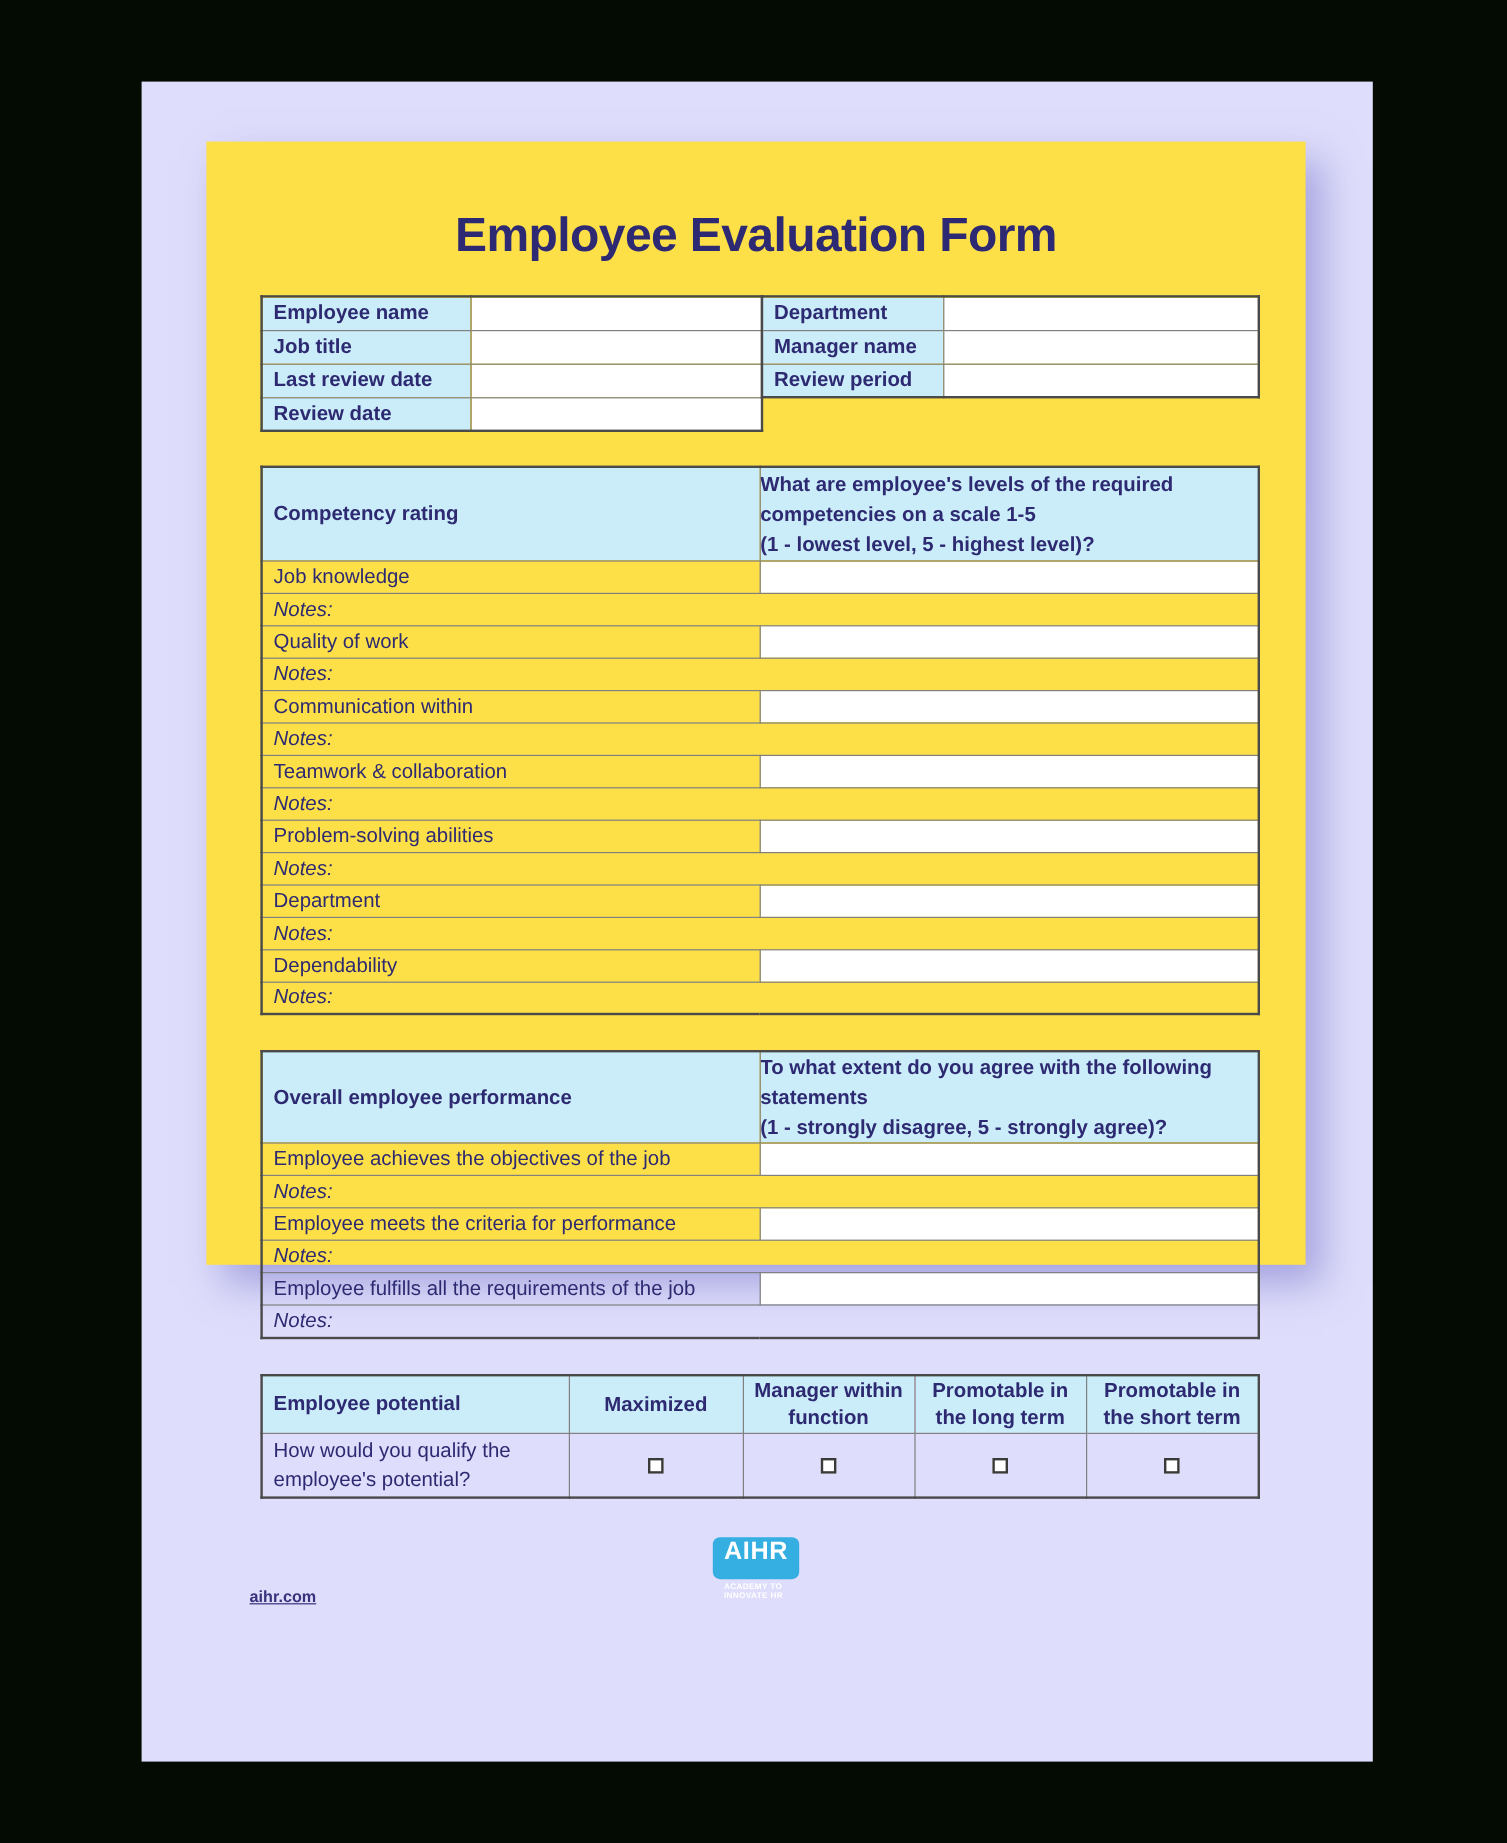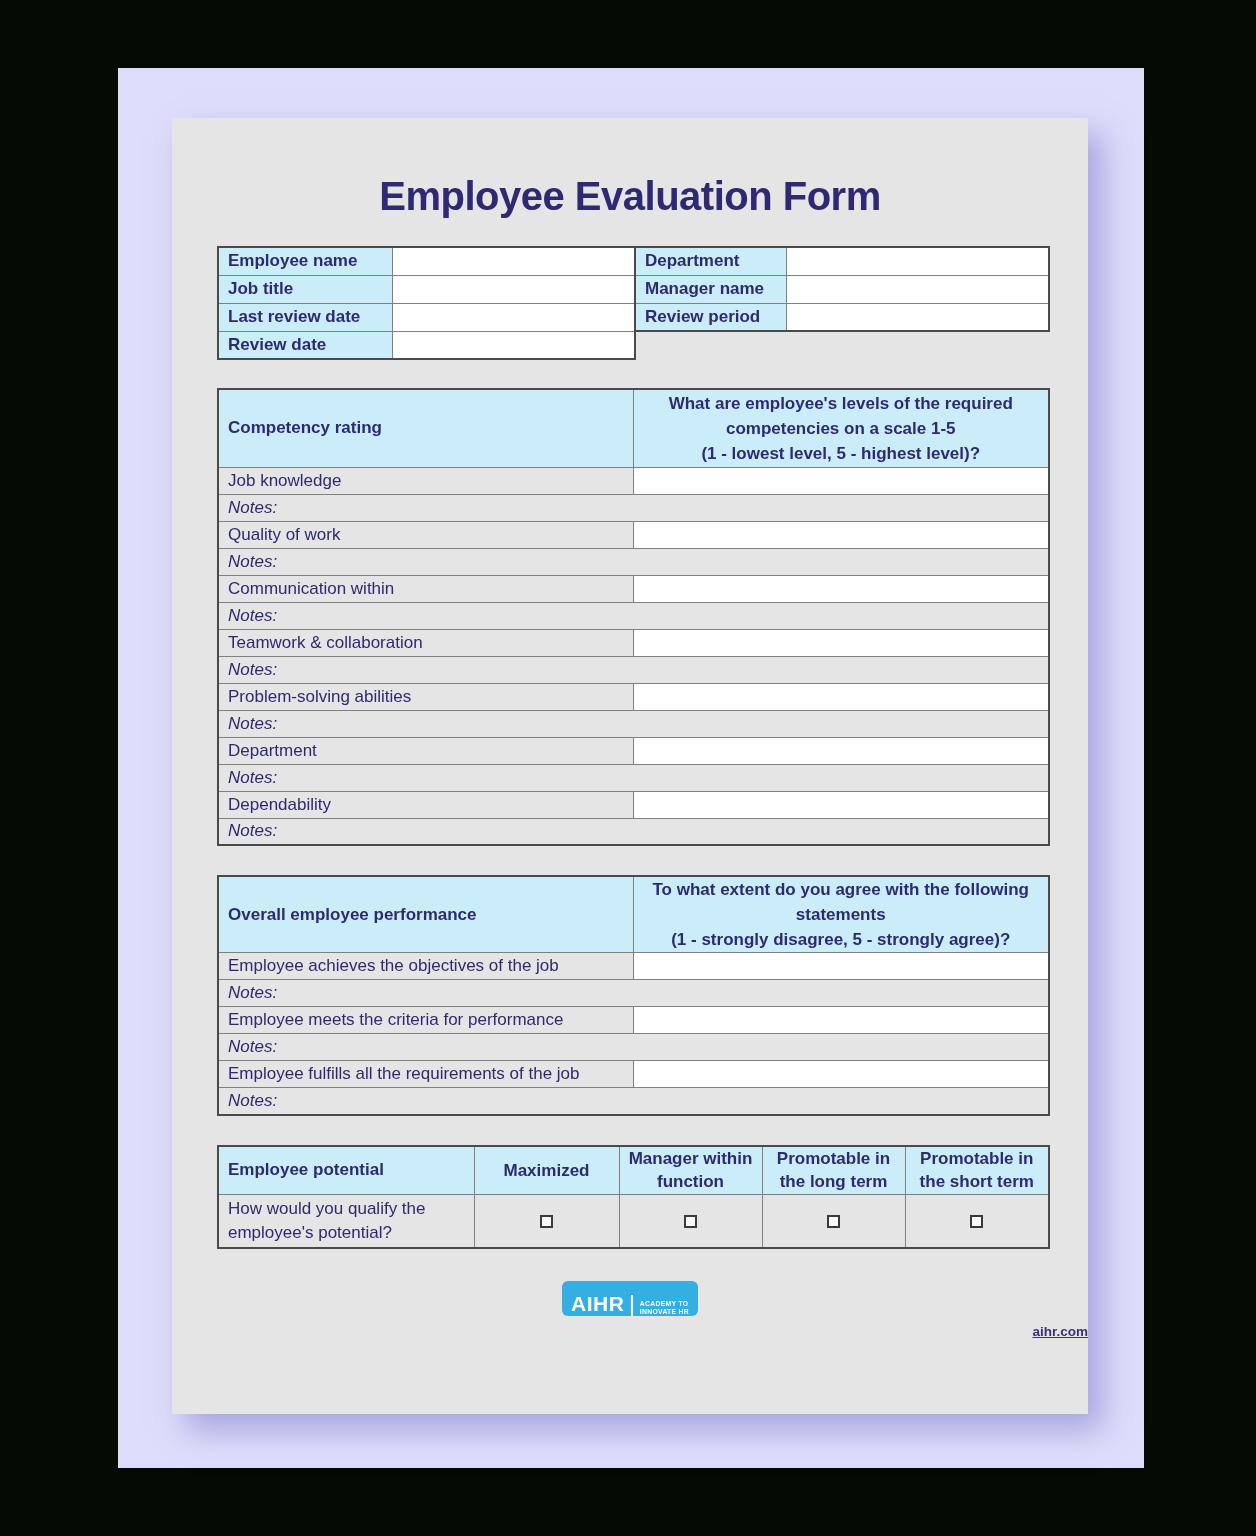--- a/index.html
+++ b/index.html
@@ -10,22 +10,22 @@
     font-family:"Liberation Sans", sans-serif;
     overflow:hidden;
   }
   .mat {
     position:absolute; left:118px; top:68px;
     width:1026px; height:1400px;
     background:#DEDDFB;
   }
   .page {
     position:absolute; left:172px; top:118px;
-    width:916px; height:1296px;
-    background:#e5e5e5;
+    width:916px; height:936px;
+    background:#fde047;
     box-shadow:14px 16px 30px rgba(118,116,200,0.55);
   }
   .doc-title {
     position:absolute; top:56px; left:0; width:100%;
     text-align:center;
     font-size:40px; font-weight:800; letter-spacing:-0.5px;
     color:#2E2973;
   }
   table.form { border-collapse:collapse; position:absolute; table-layout:fixed; }
   table.form td { border:1.5px solid #808080; color:#2E2A72; font-size:17px; overflow:hidden; }
@@ -34,21 +34,21 @@
     background:#CBEDFA; font-weight:bold; padding-left:9px;
     vertical-align:middle;
   }
   td.val { background:#ffffff; }
   td.item { padding-left:9px; vertical-align:middle; }
   td.notes { padding-left:9px; vertical-align:middle; font-style:italic; font-size:16px; }
   td.hdr-left {
     background:#CBEDFA; font-weight:bold; padding-left:9px; vertical-align:middle; font-size:17.5px;
   }
   td.hdr-right {
-    background:#CBEDFA; font-weight:bold; text-align:center; vertical-align:middle;
+    background:#CBEDFA; font-weight:bold; vertical-align:middle;
     font-size:16.5px; line-height:25px; white-space:pre-line;
   }
   td.pot-col {
     background:#CBEDFA; font-weight:bold; text-align:center; vertical-align:middle;
     font-size:16.5px; line-height:23px; white-space:pre-line;
   }
   td.question { padding-left:9px; vertical-align:middle; line-height:24px; white-space:pre-line; font-size:16.5px; }
   td.chk { text-align:center; vertical-align:middle; }
   .checkbox {
     display:inline-block; width:13px; height:13px;
@@ -69,29 +69,29 @@
   #potential tr.head { height:48px; }
   #potential tr.body { height:54px; }
   
   .logo-wrap {
     position:absolute; top:1163px; left:0; width:100%;
     display:flex; justify-content:center;
   }
   .logo {
     background:#35AEE2; border-radius:6px;
     height:35px; padding:0 9px;
-    display:flex; align-items:flex-end; gap:7px;
+    display:flex; align-items:flex-start; gap:7px;flex-direction:column;
   }
   .logo-brand { color:#ffffff; font-weight:bold; font-size:21px; letter-spacing:0.5px; }
   .logo-divider { width:1.5px; height:21px; background:#ffffff; }
   .logo-tagline {
     color:#ffffff; font-weight:bold; font-size:6.8px; line-height:8px;
     white-space:pre-line; letter-spacing:0.3px;
   }
-  .site-link-wrap { position:absolute; top:1204px; left:0; width:100%; text-align:right;padding-left:36px; }
+  .site-link-wrap { position:absolute; top:1204px; left:0; width:100%; text-align:left;padding-left:36px; }
   .site-link { color:#38327C; font-size:13.5px; text-decoration:underline; font-weight:bold; }
 </style>
 </head>
 <body>
 
 <div class="mat"></div>
 <div class="page">
 
   <h1 class="doc-title">Employee Evaluation Form</h1>
 

